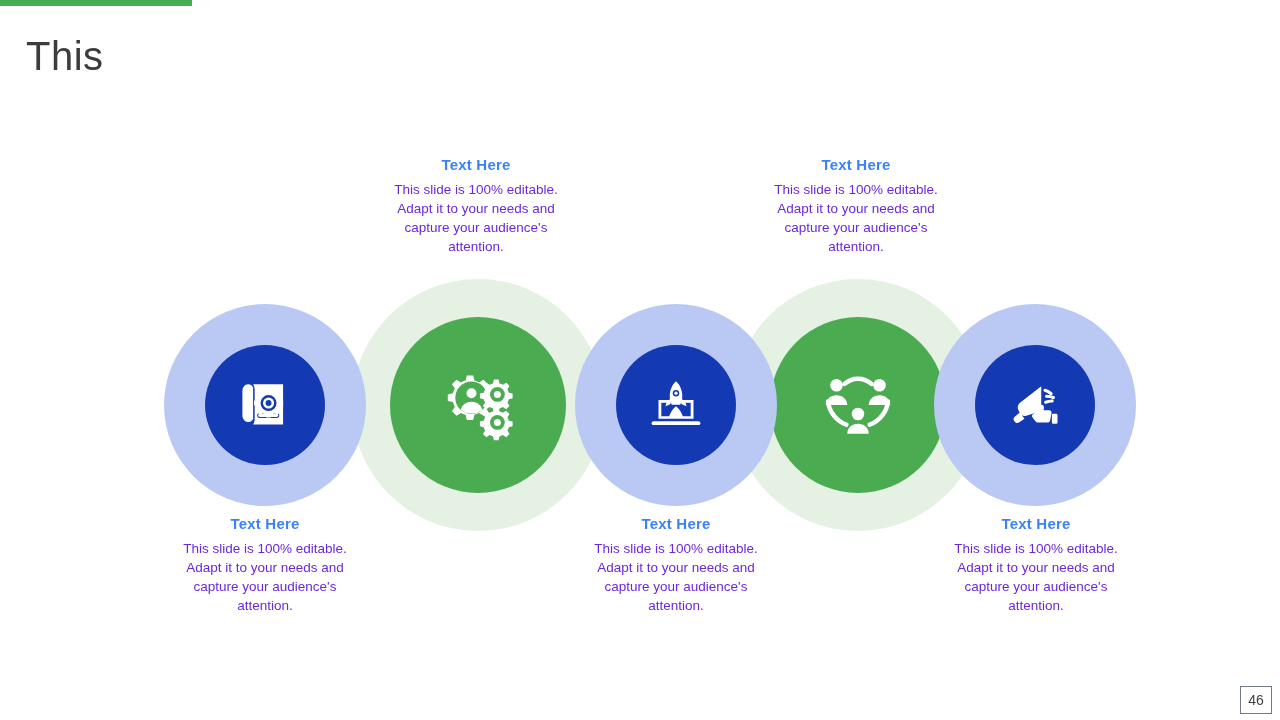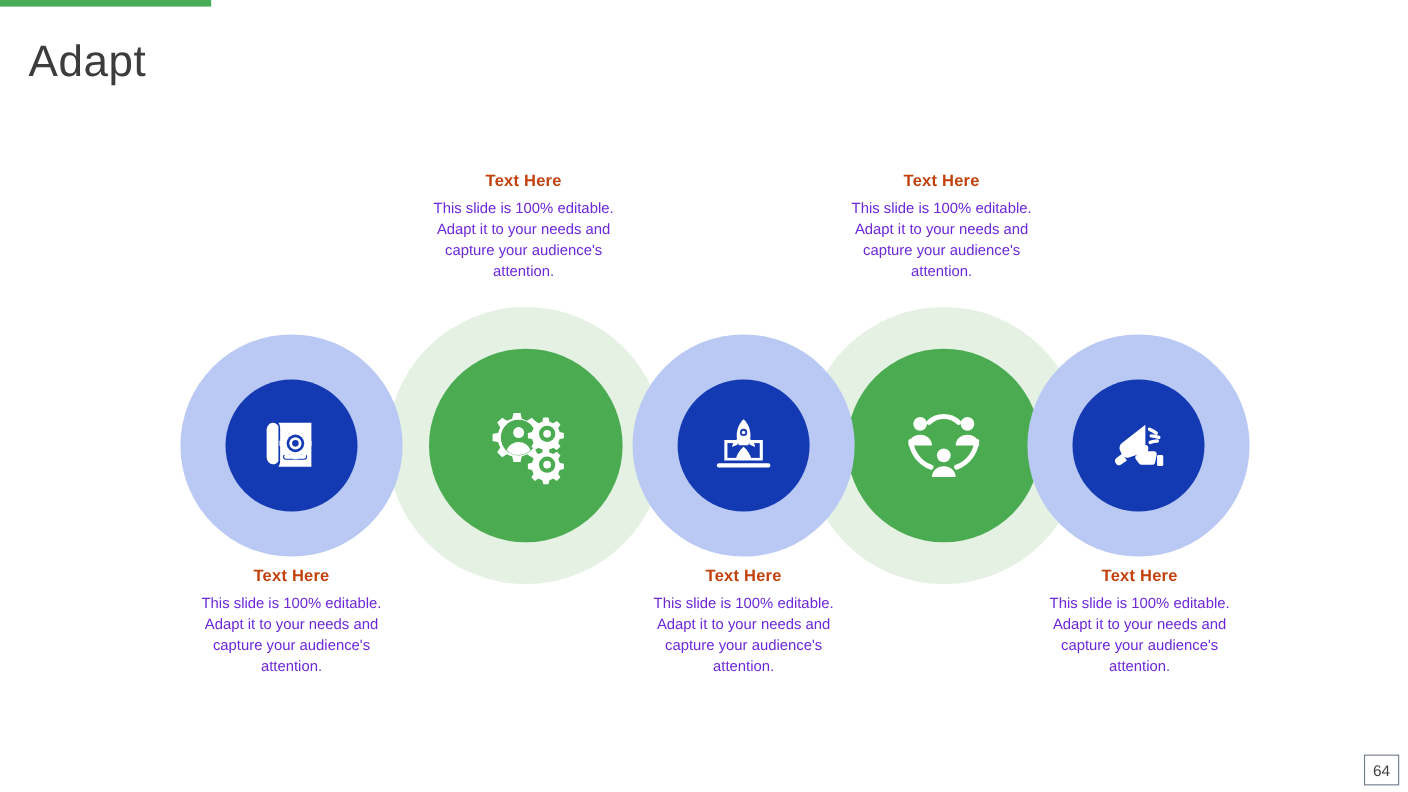--- a/index.html
+++ b/index.html
@@ -100,21 +100,21 @@
   
   .caption {
     position: absolute;
     width: 200px;
     text-align: center;
     z-index: 5;
   }
   .caption-title {
     font-size: 15px;
     font-weight: 700;
-    color: #c2410c;
+    color: #3b82f6;
     letter-spacing: 0.2px;
     margin: 0 0 6px 0;
     line-height: 18px;
   }
   .caption-body {
     font-size: 13.5px;
     font-weight: 400;
     color: #6d28d9;
     line-height: 19px;
     margin: 0;
@@ -145,21 +145,21 @@
     color: #3f3f3f;
     background: #ffffff;
     z-index: 10;
   }
 </style>
 </head>
 <body>
 
 <div class="top-accent"></div>
 
-<div class="slide-title">Adapt</div>
+<div class="slide-title">This</div>
 
 <div class="venn-stage">
 
   <div class="venn-node halo-green z-b" style="left:478px;">
     <div class="core core-green">
       <span>
         <svg width="96" height="96" viewBox="0 0 96 96" aria-hidden="true">
           <g fill="#ffffff">
 
             <path d="M40 18.5l3.2 0 1.2 5.1a20.5 20.5 0 0 1 4.7 1.9l4.4-2.8 4.5 4.5-2.8 4.4a20.5 20.5 0 0 1 1.9 4.7l5.1 1.2 0 6.4-5.1 1.2a20.5 20.5 0 0 1-1.9 4.7l2.8 4.4-4.5 4.5-4.4-2.8a20.5 20.5 0 0 1-4.7 1.9l-1.2 5.1-6.4 0-1.2-5.1a20.5 20.5 0 0 1-4.7-1.9l-4.4 2.8-4.5-4.5 2.8-4.4a20.5 20.5 0 0 1-1.9-4.7l-5.1-1.2 0-6.4 5.1-1.2a20.5 20.5 0 0 1 1.9-4.7l-2.8-4.4 4.5-4.5 4.4 2.8a20.5 20.5 0 0 1 4.7-1.9l1.2-5.1z"></path>
@@ -293,13 +293,13 @@
 <div class="caption cap-bot-3">
   <p class="caption-title">Text Here</p>
   <p class="caption-body">This slide is 100% editable. Adapt it to your needs and capture your audience's attention.</p>
 </div>
 
 <div class="caption cap-bot-5">
   <p class="caption-title">Text Here</p>
   <p class="caption-body">This slide is 100% editable. Adapt it to your needs and capture your audience's attention.</p>
 </div>
 
-<div class="page-number">64</div>
+<div class="page-number">46</div>
 
 </body></html>

